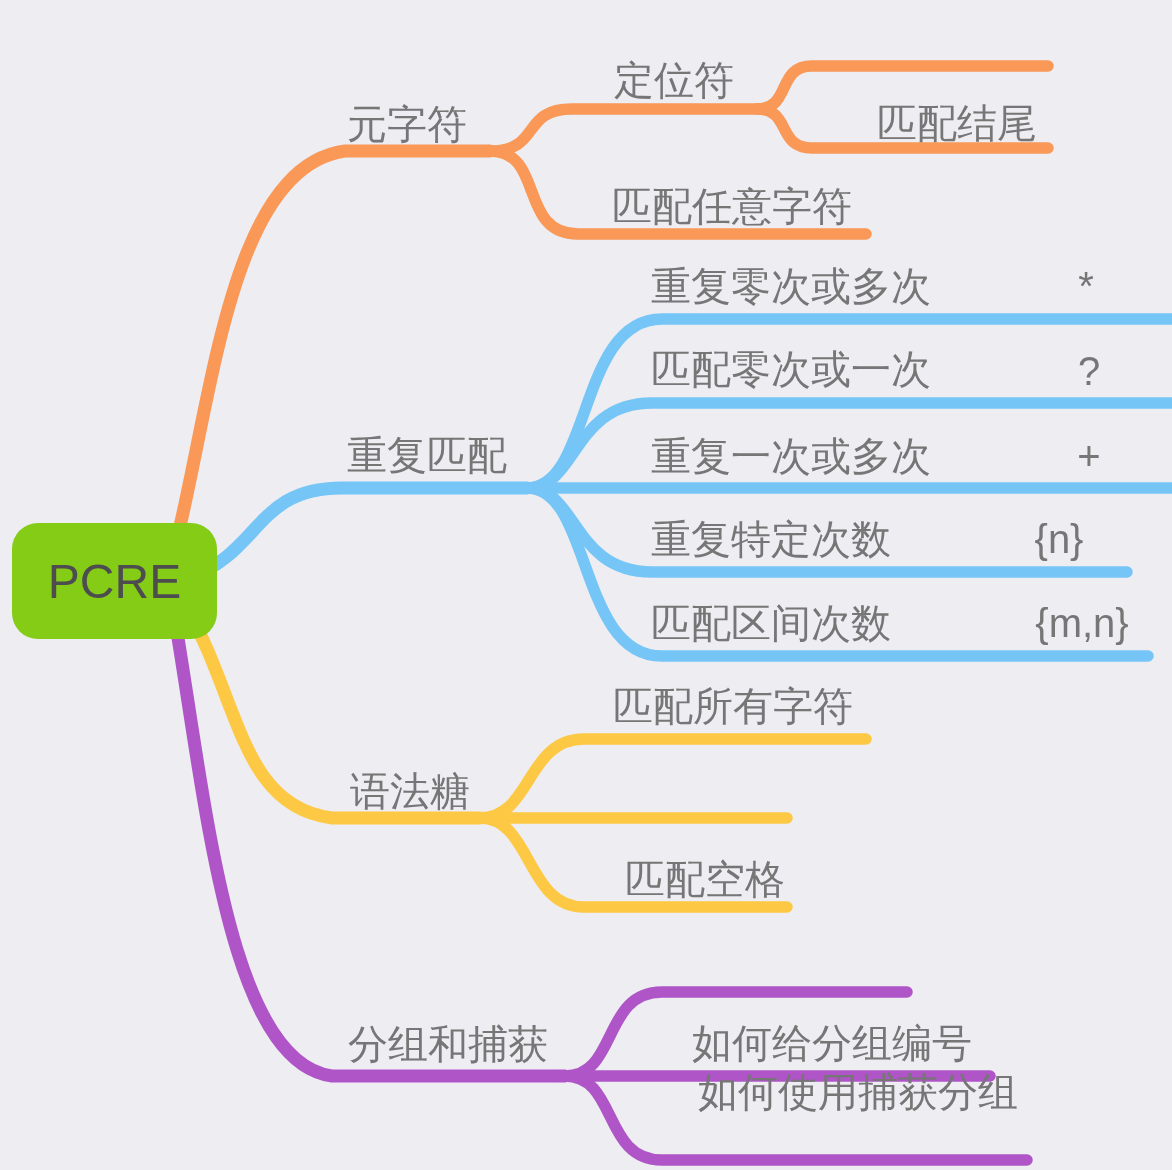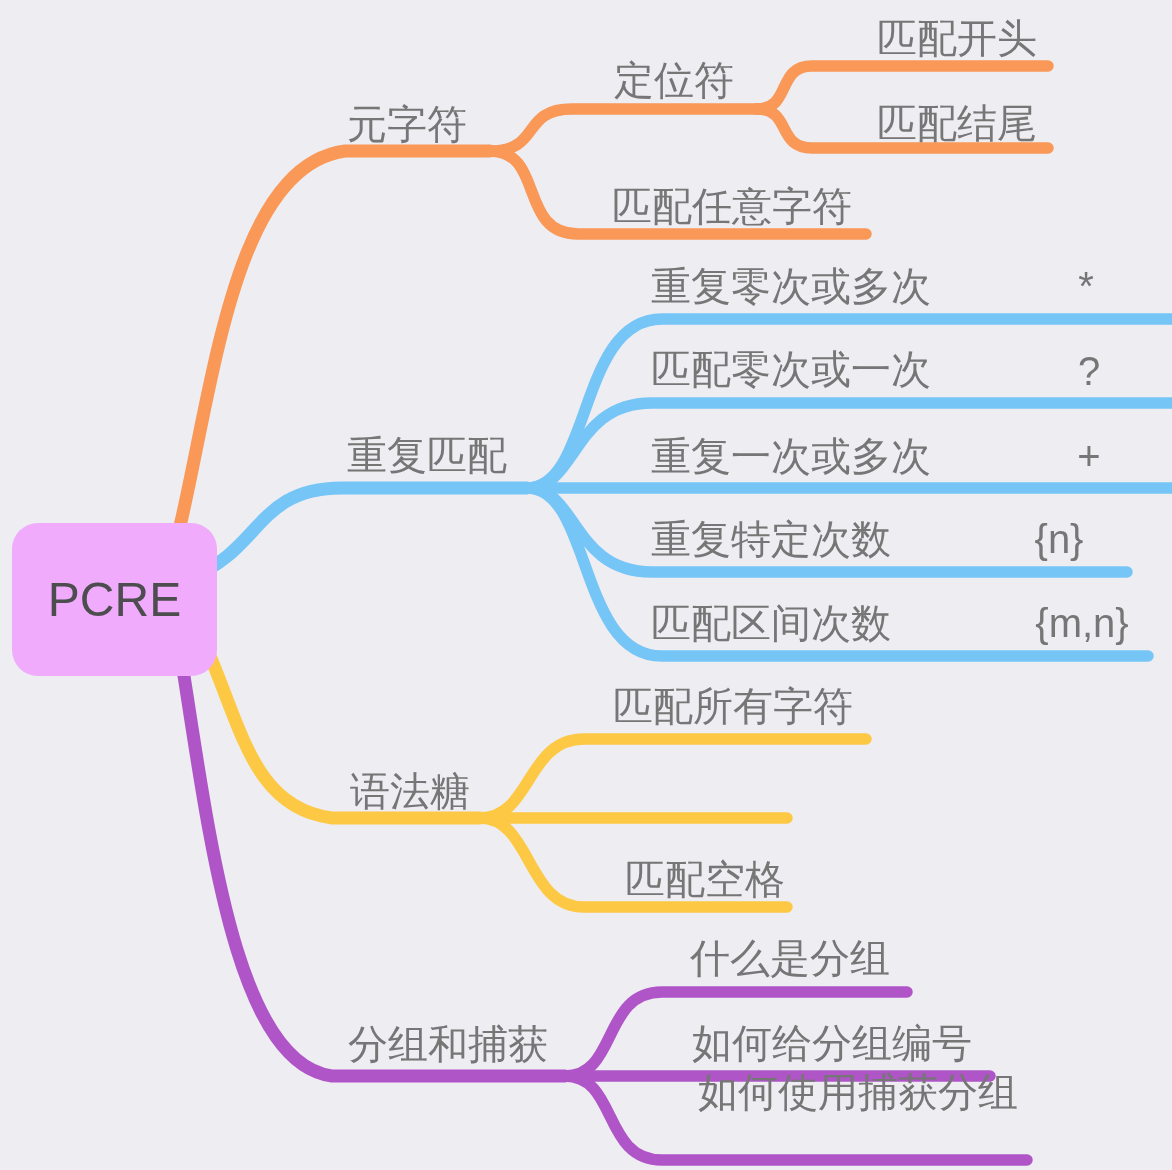--- a/index.html
+++ b/index.html
@@ -27,22 +27,22 @@
   .sym{
     position:absolute;
     font-size:40px;
     line-height:40px;
     color:#767676;
     white-space:nowrap;
     transform:translateX(-50%);
   }
   .root-node{
     position:absolute;
-    left:12px;top:523px;width:205px;height:153px;
-    background:#f0abfc;
+    left:12px;top:523px;width:205px;height:116px;
+    background:#84cc16;
     border-radius:26px;
     display:flex;align-items:center;justify-content:center;
     font-size:48px;
     color:#4D4D50;
   }
 </style>
 </head>
 <body>
 
 <div class="canvas">
@@ -72,38 +72,36 @@
     <path class="line w-child" d="M 558 1076 L 990 1076" stroke="#AF55C7"></path>
     <path class="line w-child" d="M 565 1076 C 618 1076 602 1160 662 1160 L 1027 1160" stroke="#AF55C7"></path>
   </svg>
 
   <div class="root-node">
     <span>PCRE</span>
   </div>
 
   <span class="lbl" style="left:347px;top:104px;">元字符</span>
   <span class="lbl" style="left:608px;top:60px;margin-left:6px;">定位符</span>
-  <span class="lbl" style="left:877px;top:18px;">匹配开头</span>
   <span class="lbl" style="left:877px;top:103px;">匹配结尾</span>
   <span class="lbl" style="left:612px;top:186px;">匹配任意字符</span>
 
   <span class="lbl" style="left:347px;top:435px;">重复匹配</span>
   <span class="lbl" style="left:651px;top:266px;">重复零次或多次</span>
   <span class="sym" style="left:1086px;top:266px;">*</span>
   <span class="lbl" style="left:651px;top:349px;">匹配零次或一次</span>
   <span class="sym" style="left:1089px;top:351px;">?</span>
   <span class="lbl" style="left:651px;top:436px;">重复一次或多次</span>
   <span class="sym" style="left:1089px;top:436px;">+</span>
   <span class="lbl" style="left:651px;top:519px;">重复特定次数</span>
   <span class="sym" style="left:1059px;top:519px;">{n}</span>
   <span class="lbl" style="left:651px;top:603px;">匹配区间次数</span>
   <span class="sym" style="left:1082px;top:603px;">{m,n}</span>
 
   <span class="lbl" style="left:350px;top:771px;">语法糖</span>
   <span class="lbl" style="left:613px;top:686px;">匹配所有字符</span>
   <span class="lbl" style="left:625px;top:859px;text-align:right;">匹配空格</span>
 
   <span class="lbl" style="left:348px;top:1024px;">分组和捕获</span>
-  <span class="lbl" style="left:690px;top:938px;">什么是分组</span>
   <span class="lbl" style="left:692px;top:1023px;">如何给分组编号</span>
   <span class="lbl" style="left:692px;top:1072px;margin-left:6px;">如何使用捕获分组</span>
 
 </div>
 
 </body></html>

